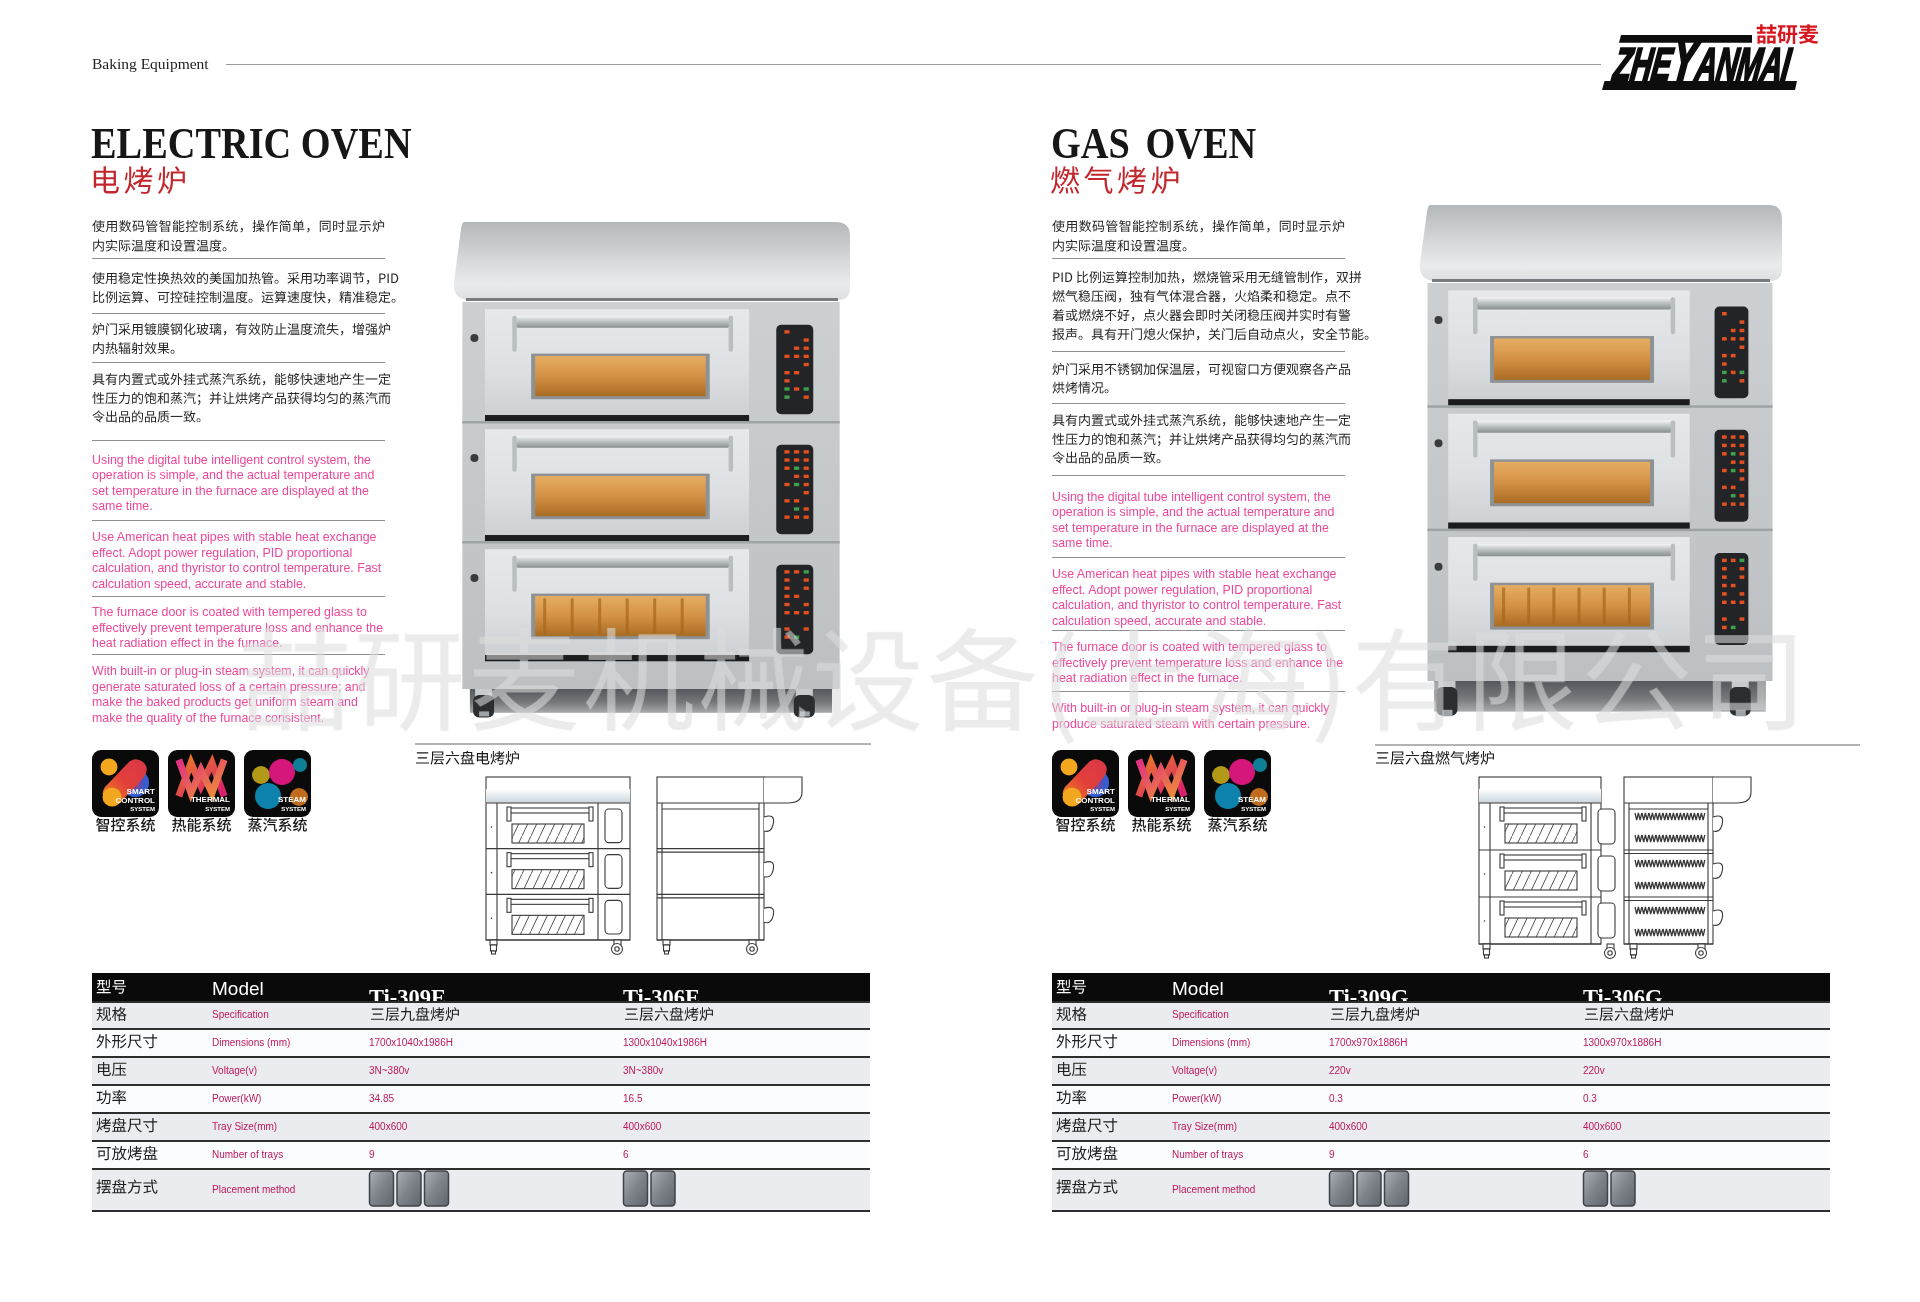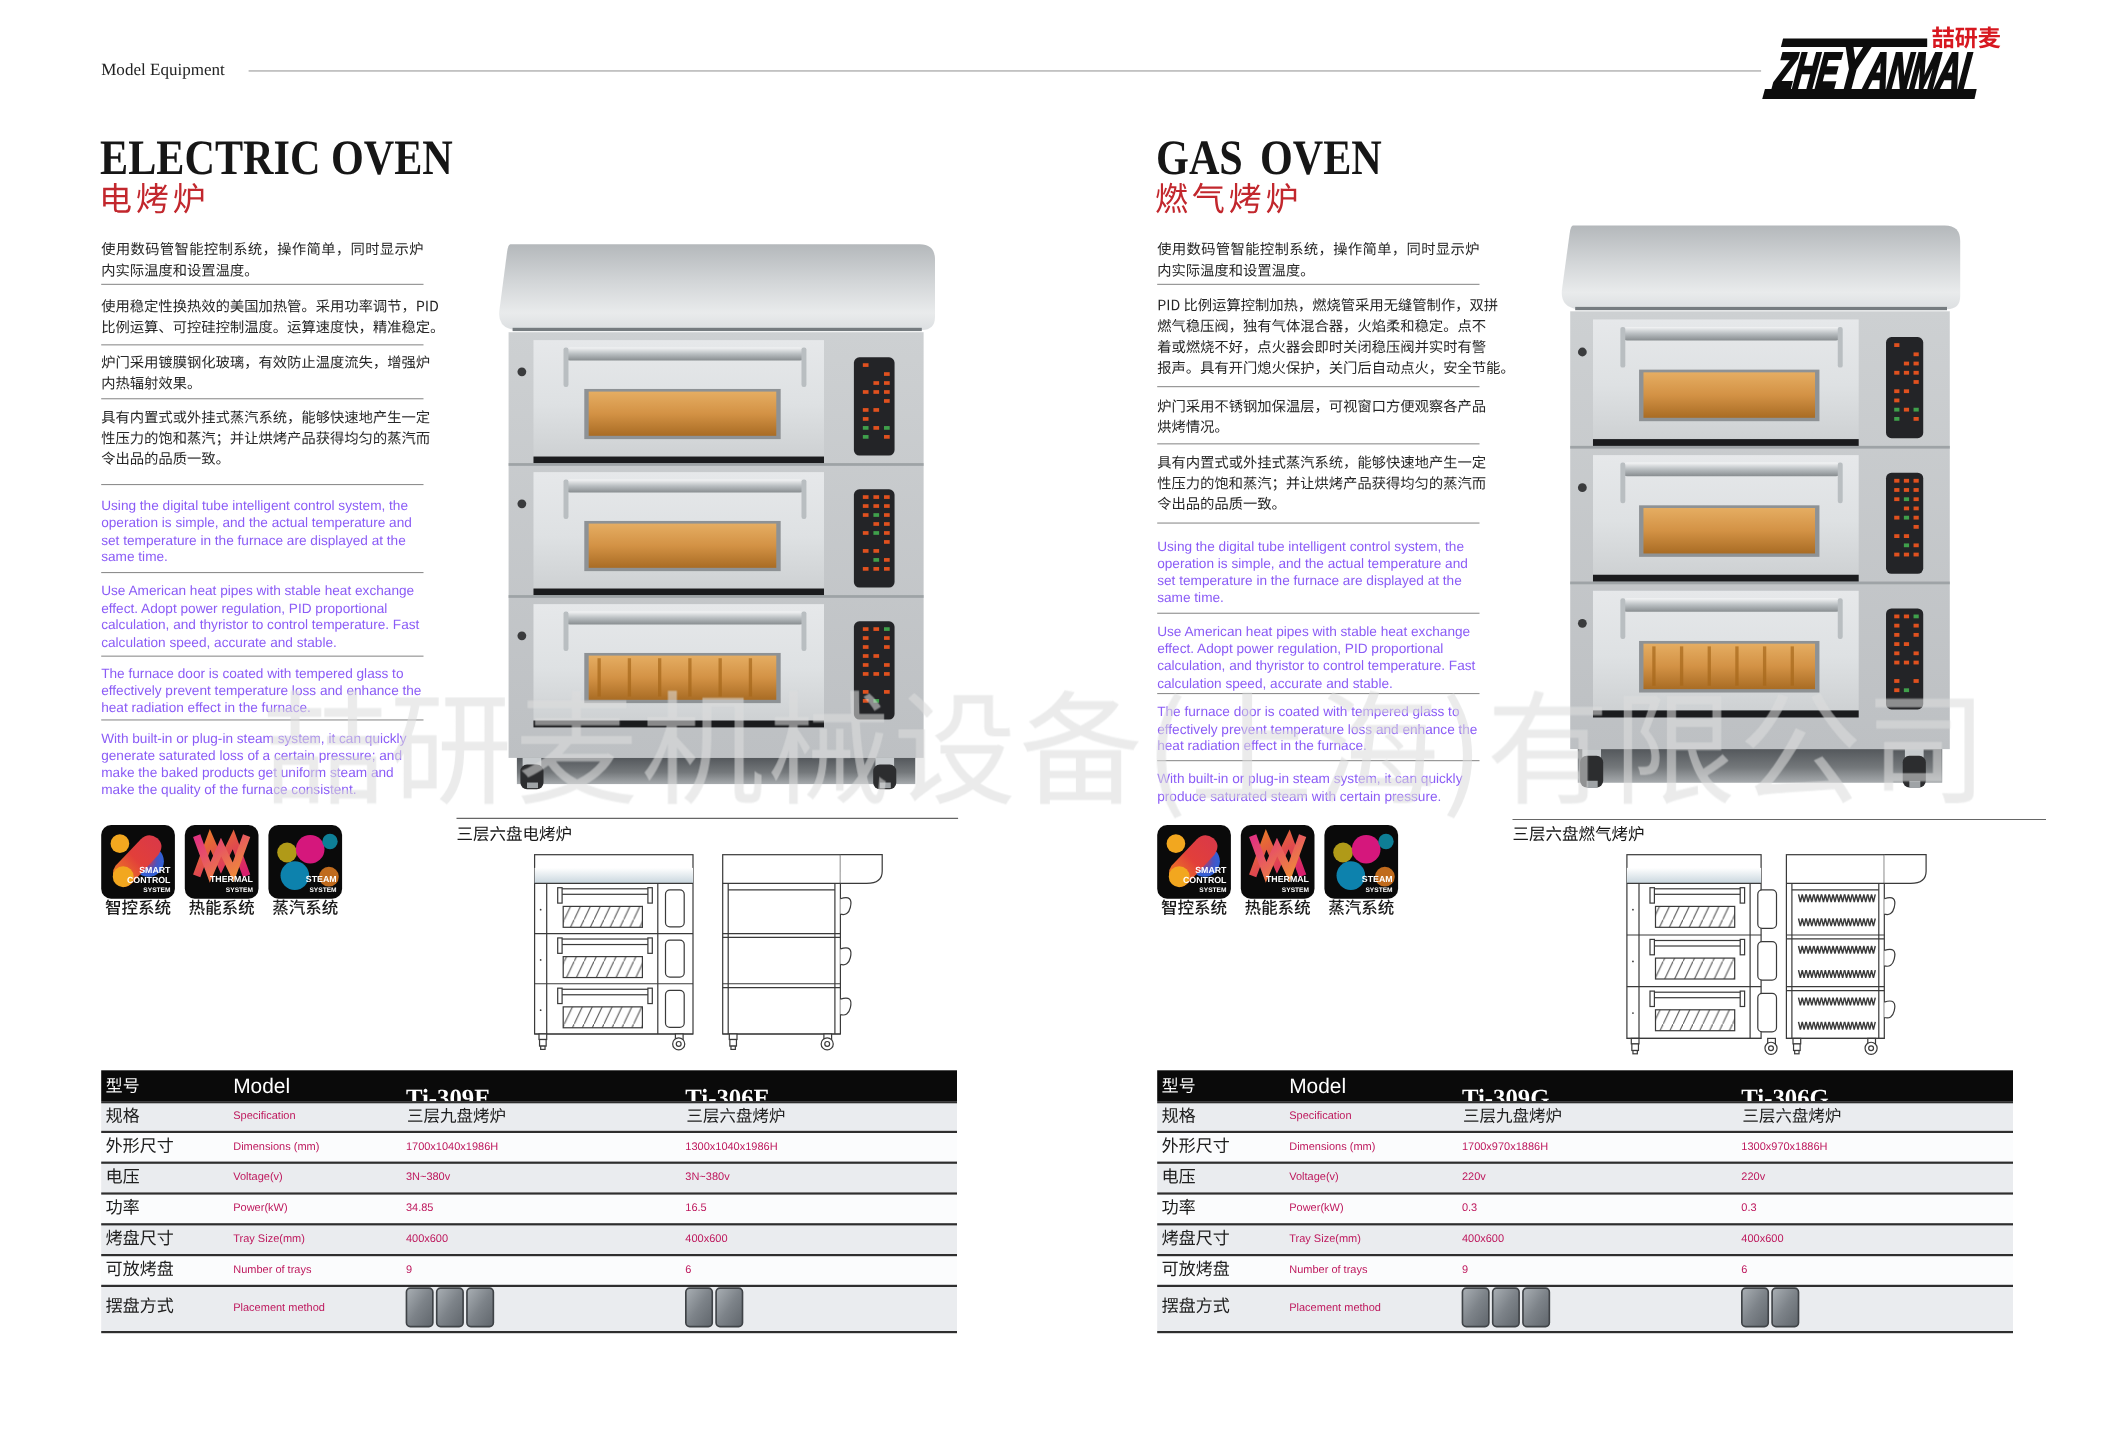--- a/index.html
+++ b/index.html
@@ -1,30 +1,30 @@
 <!DOCTYPE html>
 <html><head><meta charset="utf-8"><style>
 *{margin:0;padding:0;box-sizing:border-box}
 body{width:1920px;height:1302px;position:relative;background:#fff;overflow:hidden;
  font-family:"Liberation Sans",sans-serif;}
 .abs{position:absolute}
-.ep{position:absolute;width:294px;font-size:12.4px;color:#8b5cf6}
+.ep{position:absolute;width:294px;font-size:12.4px;color:#ec4899}
 .el{height:15.5px;line-height:15.5px;white-space:nowrap}
 .el.last{}
 .sep{position:absolute;width:293px;border-top:1px solid #8e8e8e}
 .h1{position:absolute;font-family:"Liberation Serif",serif;font-weight:bold;font-size:45px;
  letter-spacing:0px;color:#161616;transform:scaleX(0.852);transform-origin:0 0}
 .thead{position:absolute;height:28.5px;background:#0a0a0a;color:#fff}
 .thead .tm{position:absolute;top:5px;font-size:19px}
 .thead .tt{position:absolute;top:12px;font-family:"Liberation Serif",serif;font-weight:bold;font-size:22.5px}
 .trow{position:absolute;border-top:2px solid #2e2e2e}
 .trow .tl{position:absolute;top:50%;margin-top:-9px;font-size:10px;height:18px;line-height:18px;color:#be185d}
 .tline{position:absolute;border-top:2px solid #2e2e2e}
 </style></head><body>
-<div class="abs" style="left:92px;top:55px;font-family:'Liberation Serif',serif;font-size:15.5px;color:#222">Model Equipment</div>
+<div class="abs" style="left:92px;top:55px;font-family:'Liberation Serif',serif;font-size:15.5px;color:#222">Baking Equipment</div>
 <div class="abs" style="left:226px;top:63.5px;width:1375px;border-top:1.2px solid #9a9a9a"></div>
 <div class="h1" style="left:91px;top:117px">ELECTRIC OVEN</div>
 <div class="h1" style="left:1051px;top:117px;word-spacing:7px">GAS OVEN</div>
 <div class="sep" style="left:92px;top:258px"></div>
 <div class="sep" style="left:92px;top:313px"></div>
 <div class="sep" style="left:92px;top:362px"></div>
 <div class="sep" style="left:92px;top:440px"></div>
 <div class="sep" style="left:92px;top:520px"></div>
 <div class="sep" style="left:92px;top:596px"></div>
 <div class="sep" style="left:92px;top:654px"></div>

